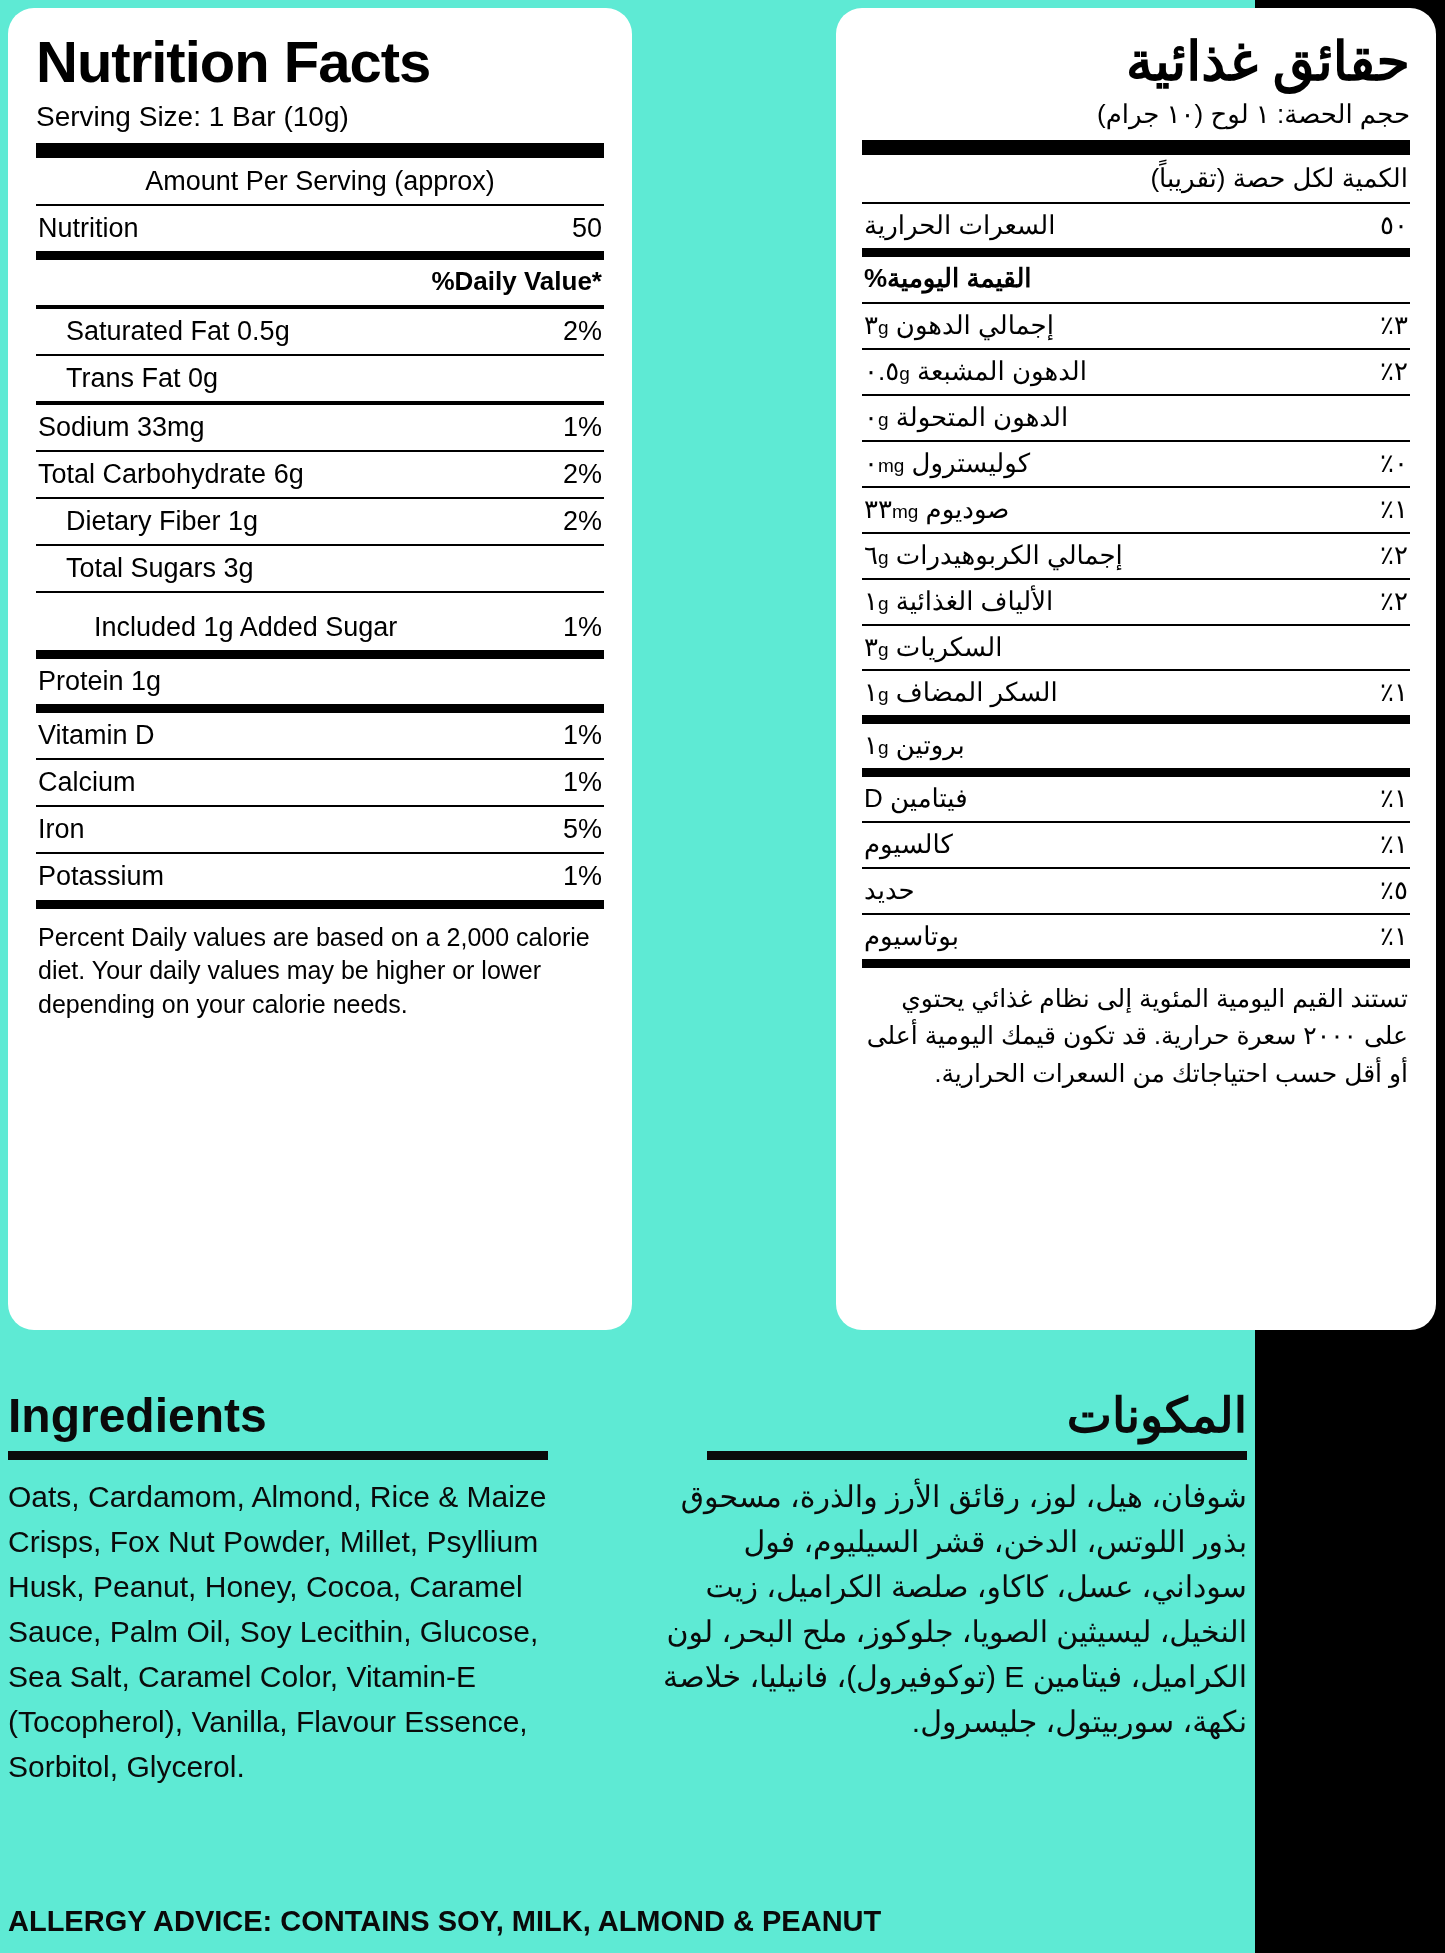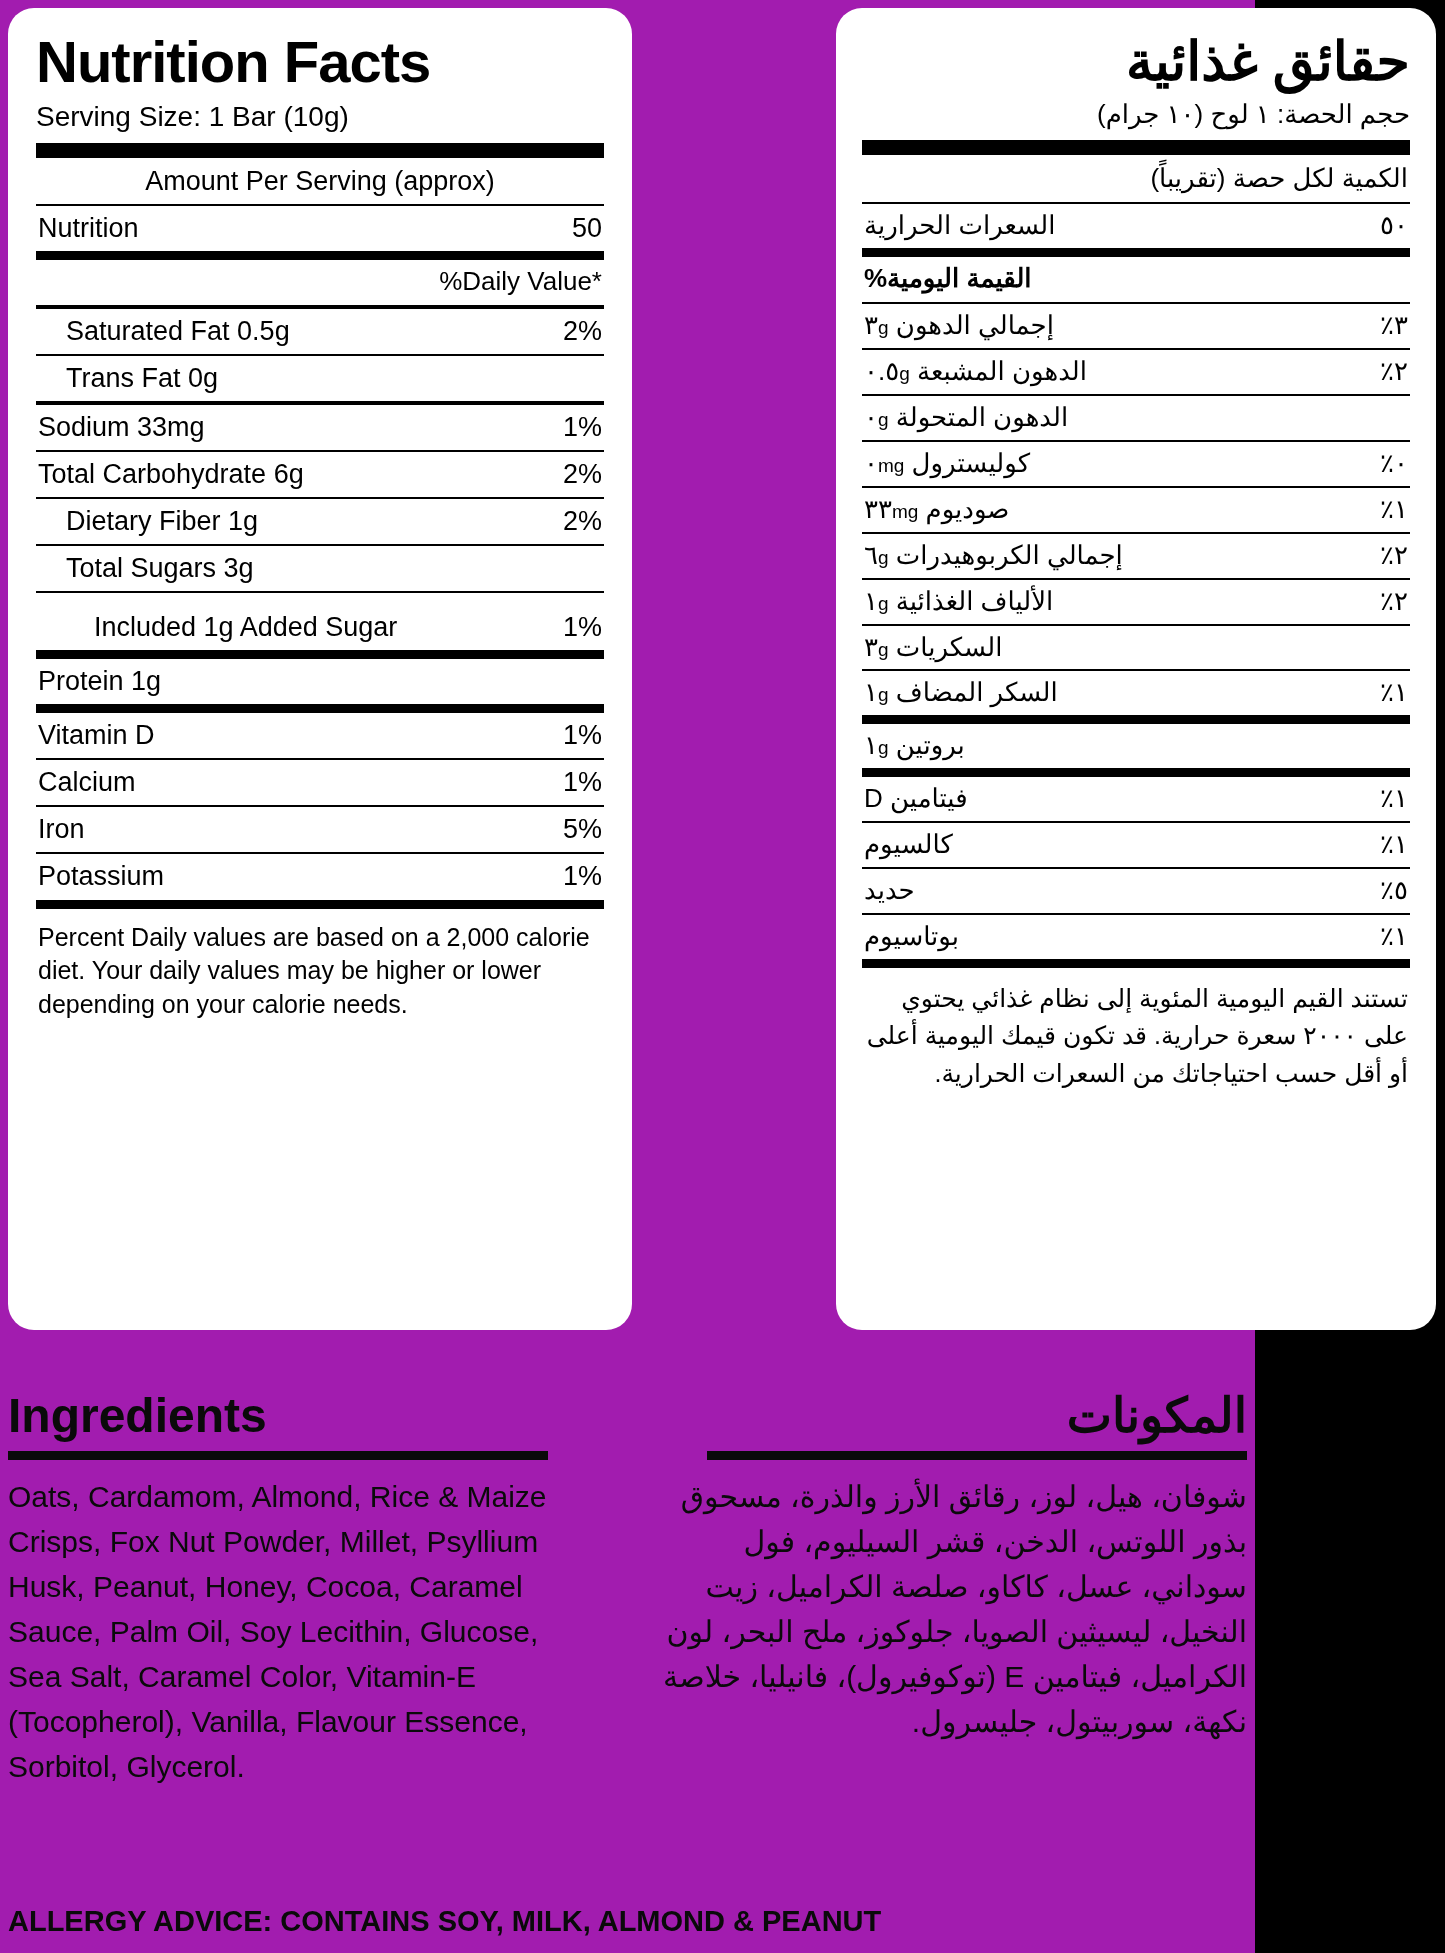--- a/index.html
+++ b/index.html
@@ -9,21 +9,21 @@
     background: #000000;
     width: 1445px;
     height: 1953px;
     font-family: "Liberation Sans", sans-serif;
     overflow: hidden;
   }
   .page {
     position: relative;
     width: 1255px;
     height: 1953px;
-    background: #a21caf;
+    background: #5eead4;
   }
 
   
   .panel {
     position: absolute;
     background: #ffffff;
     border-radius: 26px;
     overflow: hidden;
   }
   .panel-en {
@@ -88,21 +88,21 @@
   }
   .row .lab { white-space: nowrap; }
   .row .val { white-space: nowrap; }
   .indent1 { padding-left: 30px; }
   .indent2 { padding-left: 58px; margin-top: 12px; }
 
   .dv-head {
     display: flex;
     justify-content: flex-end;
     font-size: 26px;
-    font-weight: normal;
+    font-weight: bold;
     color: #000;
     padding: 6px 2px 8px 2px;
   }
   .amount-head {
     font-size: 27px;
     color: #000;
     padding: 8px 2px 7px 2px;
     text-align: center;
   }
 

